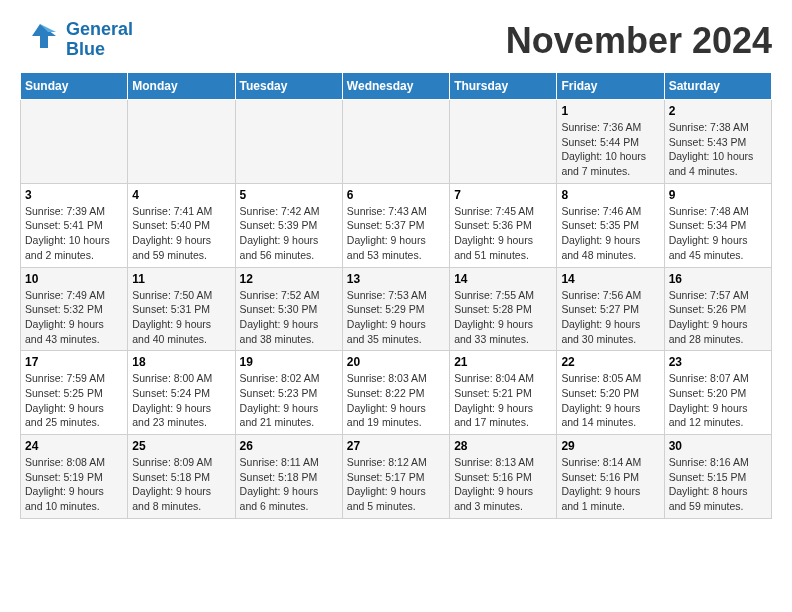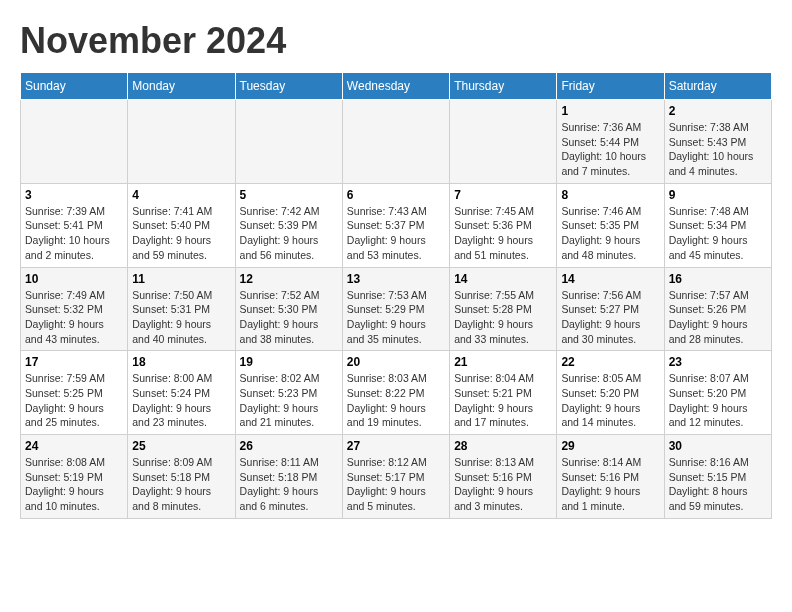--- a/index.html
+++ b/index.html
@@ -47,21 +47,21 @@
       width: 100%;
       border-collapse: collapse;
       font-size: 11px;
     }
     thead tr th {
       background: #2b7fc1;
       color: #fff;
       padding: 6px 4px;
       text-align: left;
       font-size: 12px;
-      font-weight: normal;
+      font-weight: bold;
       border: 1px solid #fff;
     }
     tbody tr td {
       border: 1px solid #d0d0d0;
       vertical-align: top;
       padding: 4px;
       height: 80px;
       width: calc(100% / 7);
       background: #fff;
     }
@@ -82,20 +82,30 @@
       background: #fff !important;
     }
     tbody tr:nth-child(odd) td.empty-cell {
       background: #f5f5f5 !important;
     }
   </style>
 </head>
 <body>
 
 <div class="header">
+  <div class="logo">
+    <svg class="logo-bird" viewBox="0 0 50 50">
+      <polygon points="25,5 45,20 35,20 35,35 25,35 25,20 15,20" fill="#2b7fc1"></polygon>
+      <polygon points="25,5 45,15 35,15" fill="#5aabde"></polygon>
+    </svg>
+    <div class="logo-text">
+      <div><span>General</span></div>
+      <div><span>Blue</span></div>
+    </div>
+  </div>
   <div class="title-block">
     <div class="month-title">November 2024</div>
   </div>
 </div>
 
 <table>
   <thead>
     <tr>
     <th>Sunday</th>
         <th>Monday</th>

